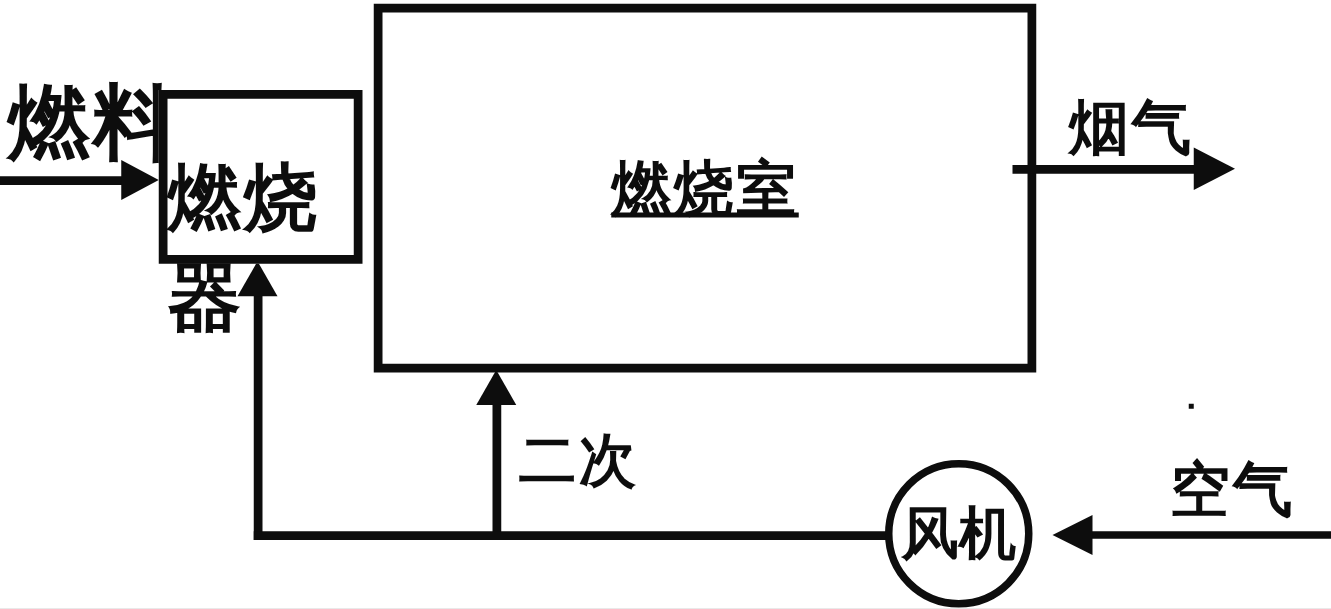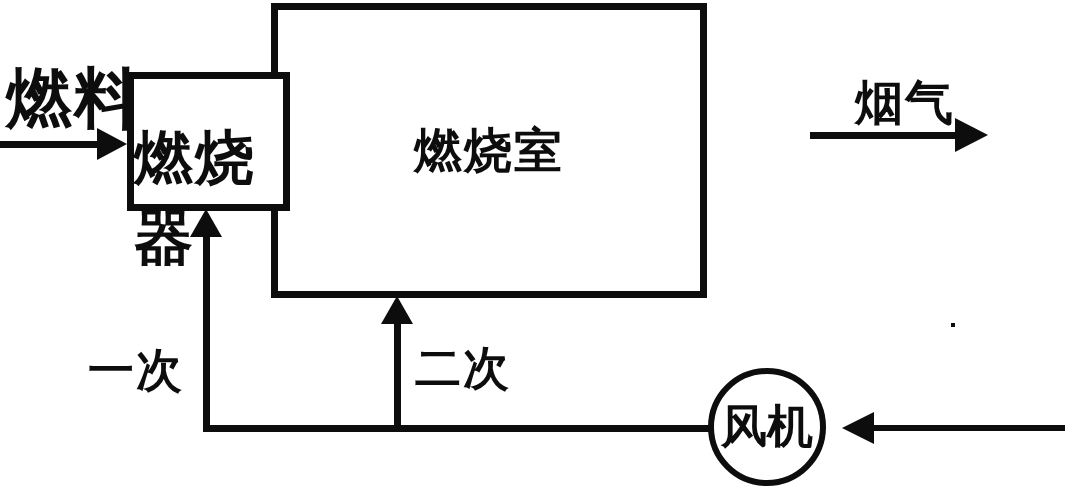--- a/index.html
+++ b/index.html
@@ -27,48 +27,48 @@
   .tri-up    { border-left:16px solid transparent; border-right:16px solid transparent; border-bottom:28px solid var(--stroke); }
   .lbl { position:absolute; white-space:nowrap; line-height:1.05; letter-spacing:2px; }
   .node-lbl { letter-spacing:2px; }
   .speck { position:absolute; width:4px; height:4px; background:var(--stroke); }
 </style>
 </head>
 <body>
 
 <div id="canvas">
 
-  <div class="box" style="left:271px; top:3px; width:436px; height:295px;">
+  <div class="box" style="left:299px; top:3px; width:530px; height:295px;text-decoration:underline;">
     <span class="node-lbl" style="font-size:48px;">燃烧室</span>
   </div>
 
   <div class="box" style="left:127px; top:72px; width:163px; height:139px; z-index:2; align-items:flex-start;">
     <span class="node-lbl" style="font-size:59px; margin-top:40px;">燃烧器</span>
   </div>
 
   <div class="line-h" style="left:0px; top:141px; width:100px;"></div>
   <div class="tri tri-right" style="left:97px; top:128px;"></div>
   <div class="lbl" style="left:6px; top:64px; font-size:66px;">燃料</div>
 
   <div class="line-h" style="left:810px; top:132px; width:148px;"></div>
   <div class="tri tri-right-lg" style="left:955px; top:118px;"></div>
   <div class="lbl" style="left:855px; top:78px; font-size:48px;">烟气</div>
 
   <div class="line-v" style="left:203px; top:226px; height:206px;"></div>
   <div class="tri tri-up" style="left:190px; top:209px;"></div>
-  <div class="lbl" style="left:88px; top:346px; font-size:46px;">一次</div>
 
   <div class="line-v" style="left:394px; top:312px; height:120px;"></div>
   <div class="tri tri-up" style="left:381px; top:296px;"></div>
   <div class="lbl" style="left:415px; top:344px; font-size:46px;">二次</div>
 
   <div class="line-h" style="left:203px; top:425px; width:510px;"></div>
 
   <div class="circle" style="left:708px; top:368px; width:118px; height:118px;">
     <span class="node-lbl" style="font-size:46px; letter-spacing:0;text-align:center;">风机</span>
   </div>
 
   <div class="line-h" style="left:872px; top:425px; width:193px; height:6px;"></div>
   <div class="tri tri-left" style="left:842px; top:412px;"></div>
+  <div class="lbl" style="left:936px; top:368px; font-size:48px;">空气</div>
 
   <div class="speck" style="left:951px; top:323px;"></div>
 
 </div>
 
 </body></html>

